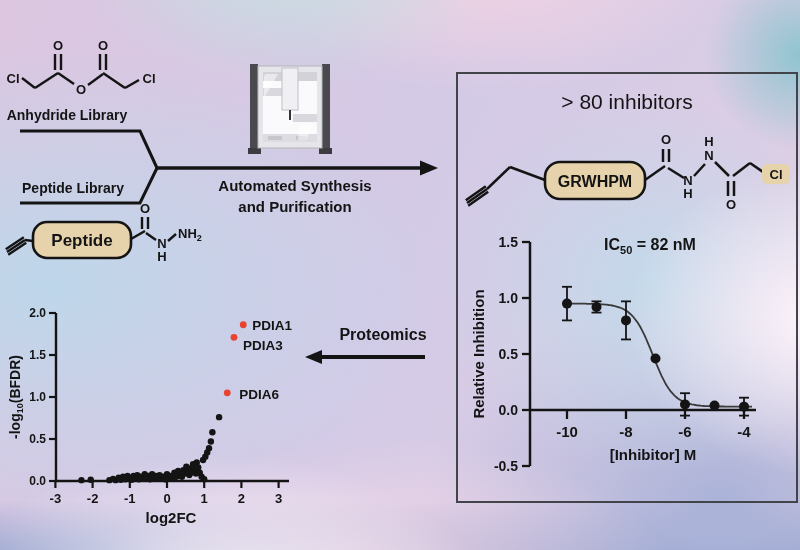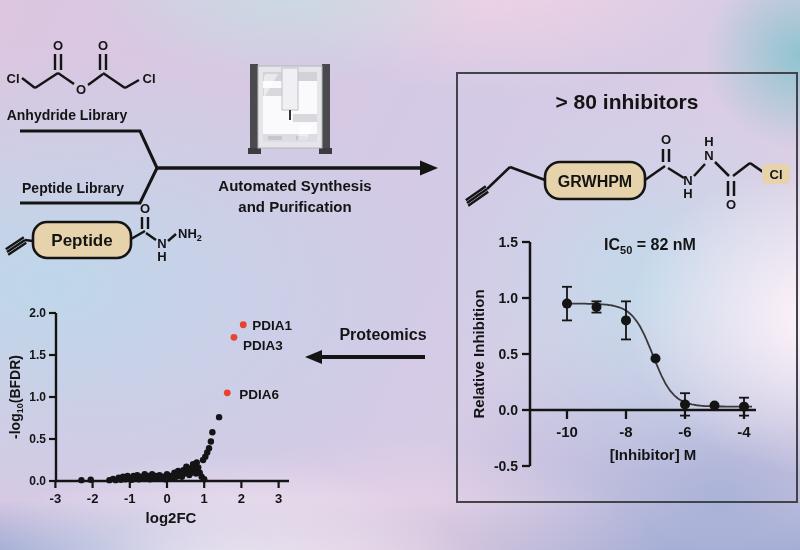--- a/index.html
+++ b/index.html
@@ -20,21 +20,21 @@
       linear-gradient(115deg, #dcc6e0 0%, #d3cae6 50%, #e3d0e4 100%);
   }
   .abs{position:absolute;}
   svg text{font-family:"Liberation Sans", sans-serif; fill:#141414;}
   .inhibitor-box{
     position:absolute; left:456px; top:72px; width:338px; height:427px;
     border:2px solid #43434a;
   }
   .panel-title{
     position:absolute; left:0; top:16px; width:100%;
-    text-align:center; font-size:21px; font-weight:bold; color:#141414;
+    text-align:center; font-size:21px; font-weight:normal; color:#141414;
   }
 </style>
 </head>
 <body>
 
 <div class="figure">
 
   <svg class="abs" style="left:0;top:0" width="460" height="280" viewBox="0 0 460 280">
 
     <g stroke="#141414" stroke-width="2.4">

